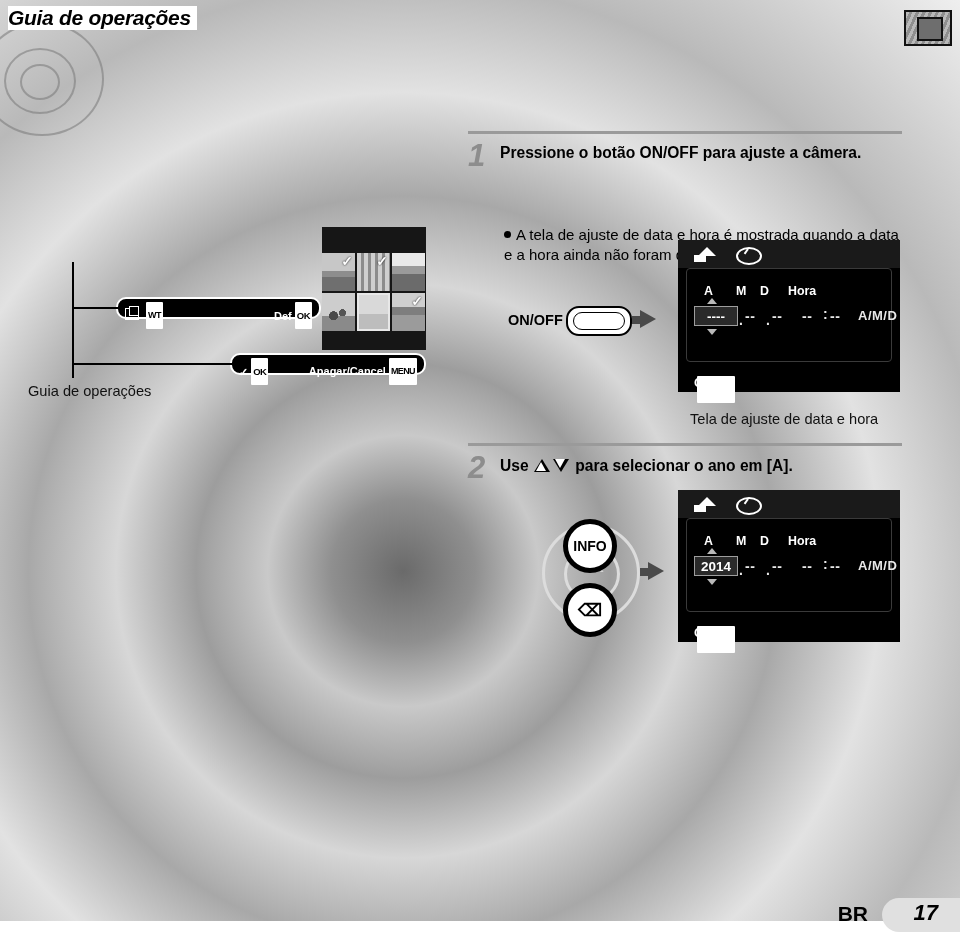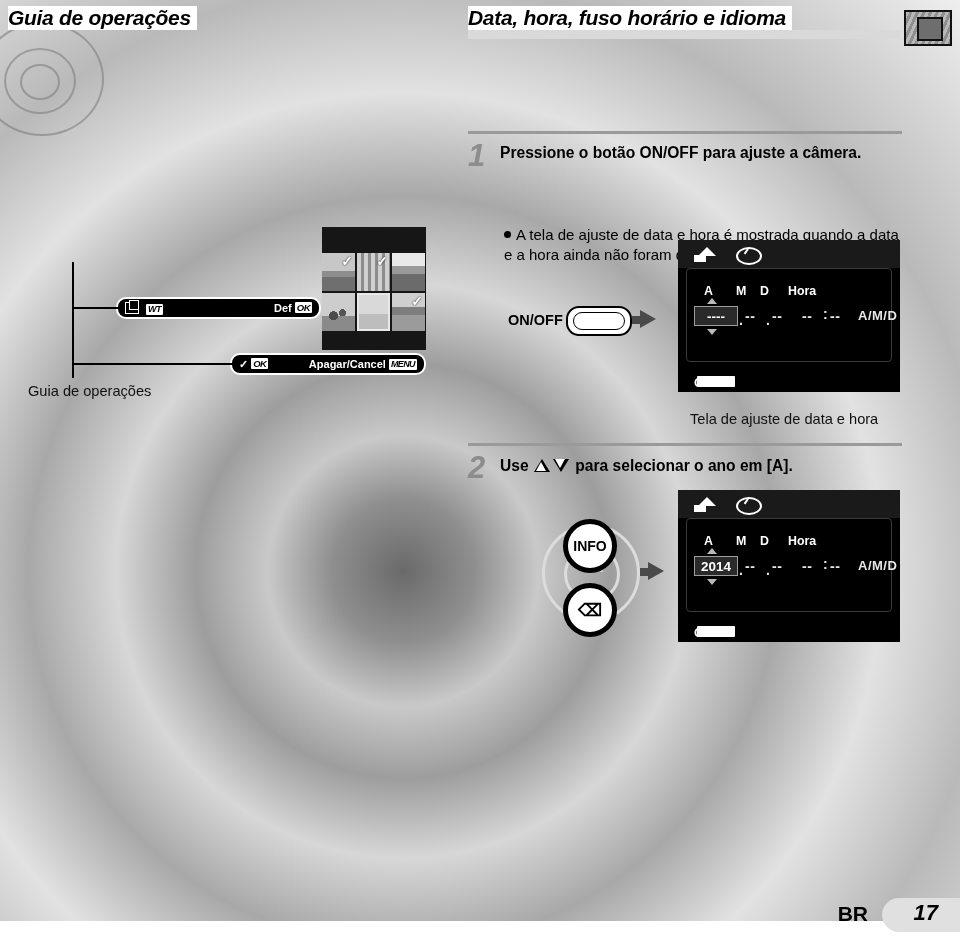--- a/index.html
+++ b/index.html
@@ -78,22 +78,22 @@
   .tab.sel .g{color:#111;}
   .menu-rows{position:absolute;left:28px;top:4px;right:2px;}
   .mrow{position:relative;height:17.3px;font-size:11.2px;font-weight:bold;color:#fff;}
   .mrow .lab{position:absolute;left:3px;top:1px;}
   .mrow .val{position:absolute;right:4px;top:1px;}
   .menu-guide{position:absolute;left:0;right:0;bottom:0;height:20px;
     background:#000;border:2px solid #fff;border-radius:10px;box-sizing:border-box;}
   .menu-guide .l{position:absolute;left:6px;top:3px;font-size:11px;font-weight:bold;color:#fff;}
   .menu-guide .r{position:absolute;right:6px;top:3px;font-size:11px;font-weight:bold;color:#fff;}
   .kbox{display:inline-block;background:#fff;color:#000;font-weight:bold;
-    font-size:9px;padding:0 2px;margin-left:3px;border-radius:1px;line-height:11px;
-    vertical-align:1px;letter-spacing:-0.6px;font-style:italic;}
+    font-size:9px;padding:8px 2px;margin-left:3px;border-radius:1px;line-height:11px;
+    vertical-align:1px;letter-spacing:-0.6px;}
   .kbox.ok{font-size:9.5px;letter-spacing:-0.5px;}
 
   
   #rose-screen{left:218px;top:160px;width:110px;height:150px;
     border:3px solid #000;background:#2b2b2b;}
   .rose-img{position:absolute;left:0;top:0;right:0;bottom:27px;overflow:hidden;
     background:
       radial-gradient(circle at 42% 62%, #6a6a6a 0%, #8f8f8f 9%, #c9c9c9 17%, #9d9d9d 26%, #d7d7d7 36%, #a8a8a8 47%, #e2e2e2 60%, #b9b9b9 74%, #efefef 100%);}
   .rose-img .pet{position:absolute;border:2px solid rgba(120,120,120,.55);border-radius:50%;}
   .crop-frame{position:absolute;right:8px;top:10px;width:44px;height:32px;
@@ -296,24 +296,20 @@
     <div class="r"><span>Apagar/Cancel</span><span class="kbox">MENU</span></div>
   </div>
 
   <div class="cl" style="left:72px;top:262px;width:2px;height:116px;"></div>
   <div class="cl" style="left:72px;top:262px;width:2px;height:2px;"></div>
   <div class="cl" style="left:72px;top:307px;width:46px;height:2px;"></div>
   <div class="cl" style="left:72px;top:363px;width:160px;height:2px;"></div>
 
   <div class="caption" style="left:28px;top:383px;">Guia de operações</div>
 
-  <div class="sec-head" style="left:468px;top:6px;width:440px;height:34px;">
-    <div class="bar" style="width:432px;"></div>
-    <div class="title">Data, hora, fuso horário e idioma</div>
-  </div>
 
 
   <div class="rule" style="left:468px;top:131px;width:434px;"></div>
 
   <div class="step-num" style="left:468px;top:140px;">1</div>
   <div class="step-text" style="left:500px;top:143px;width:400px;">Pressione o botão ON/OFF para ajuste a câmera.</div>
   <div class="step-bullet" style="left:504px;top:189px;width:400px;">
     <span class="dot"></span><span>A tela de ajuste de data e hora é mostrada quando a data e a hora ainda não foram definidas.</span>
   </div>
 

